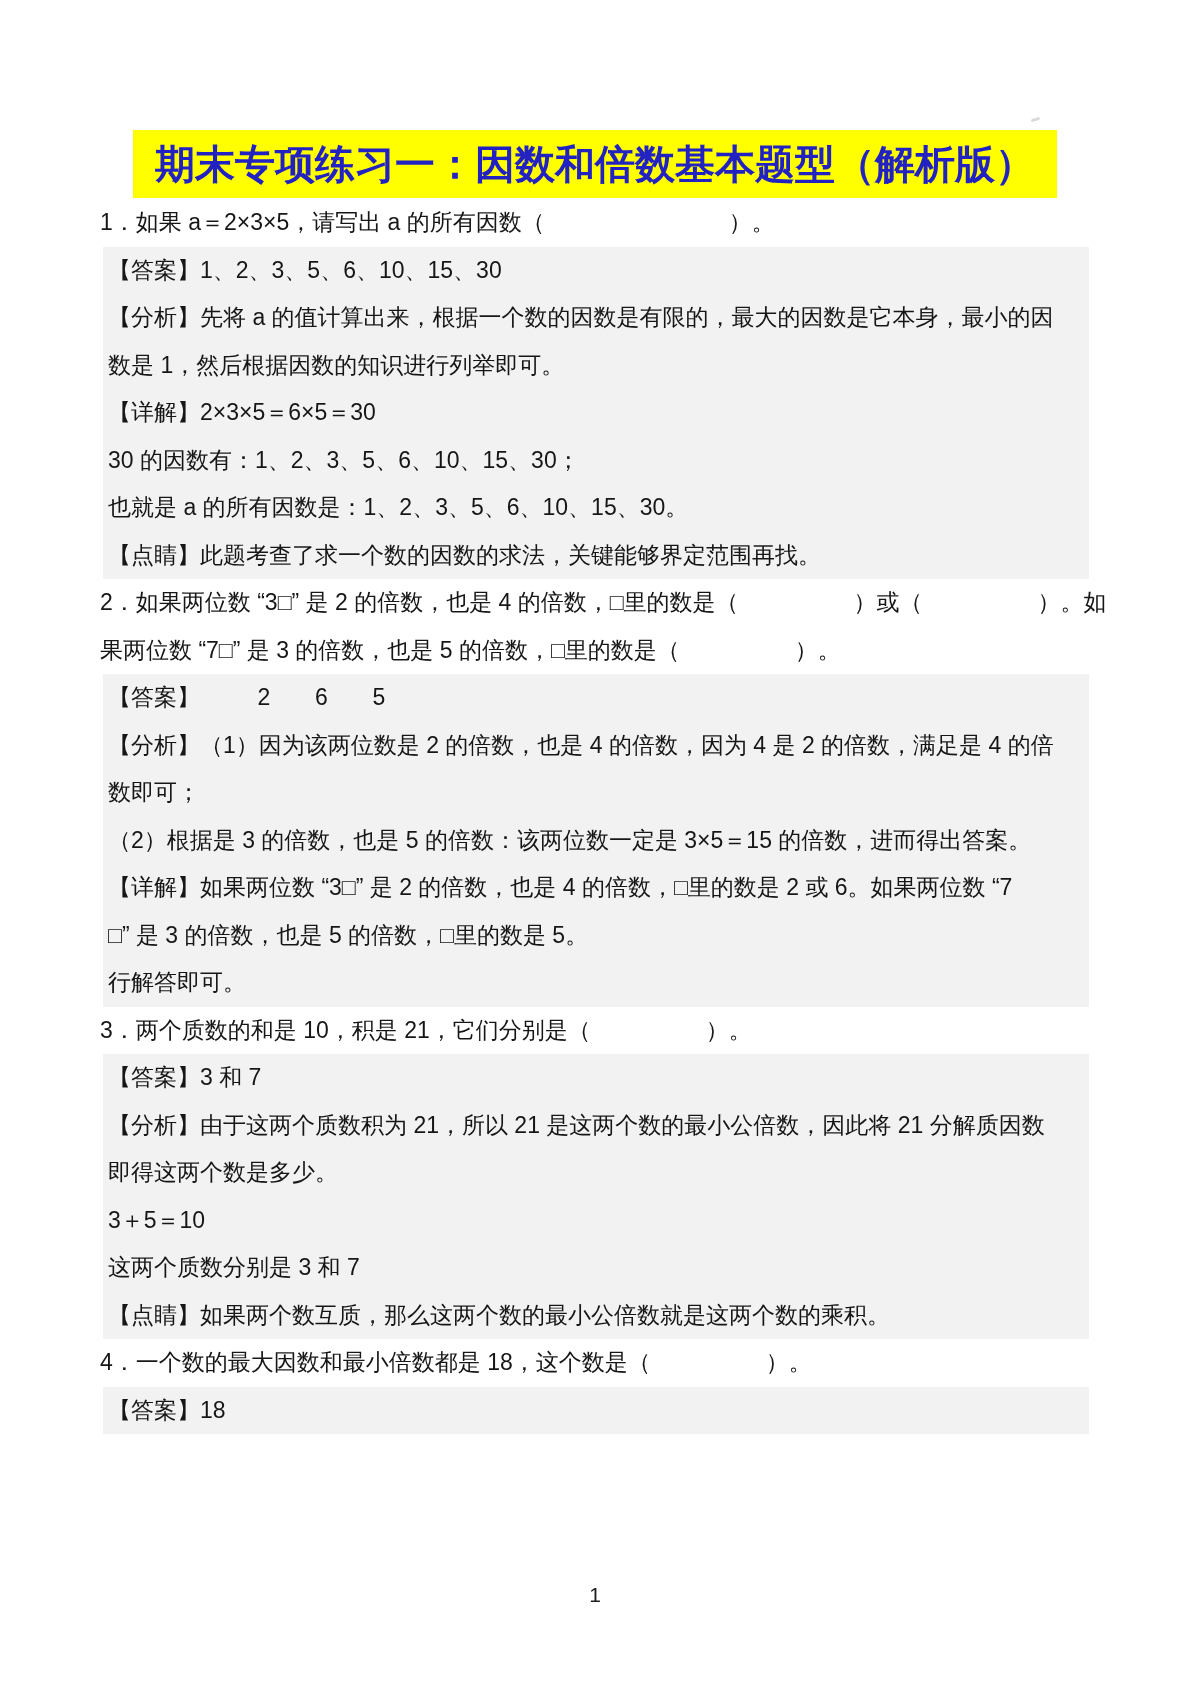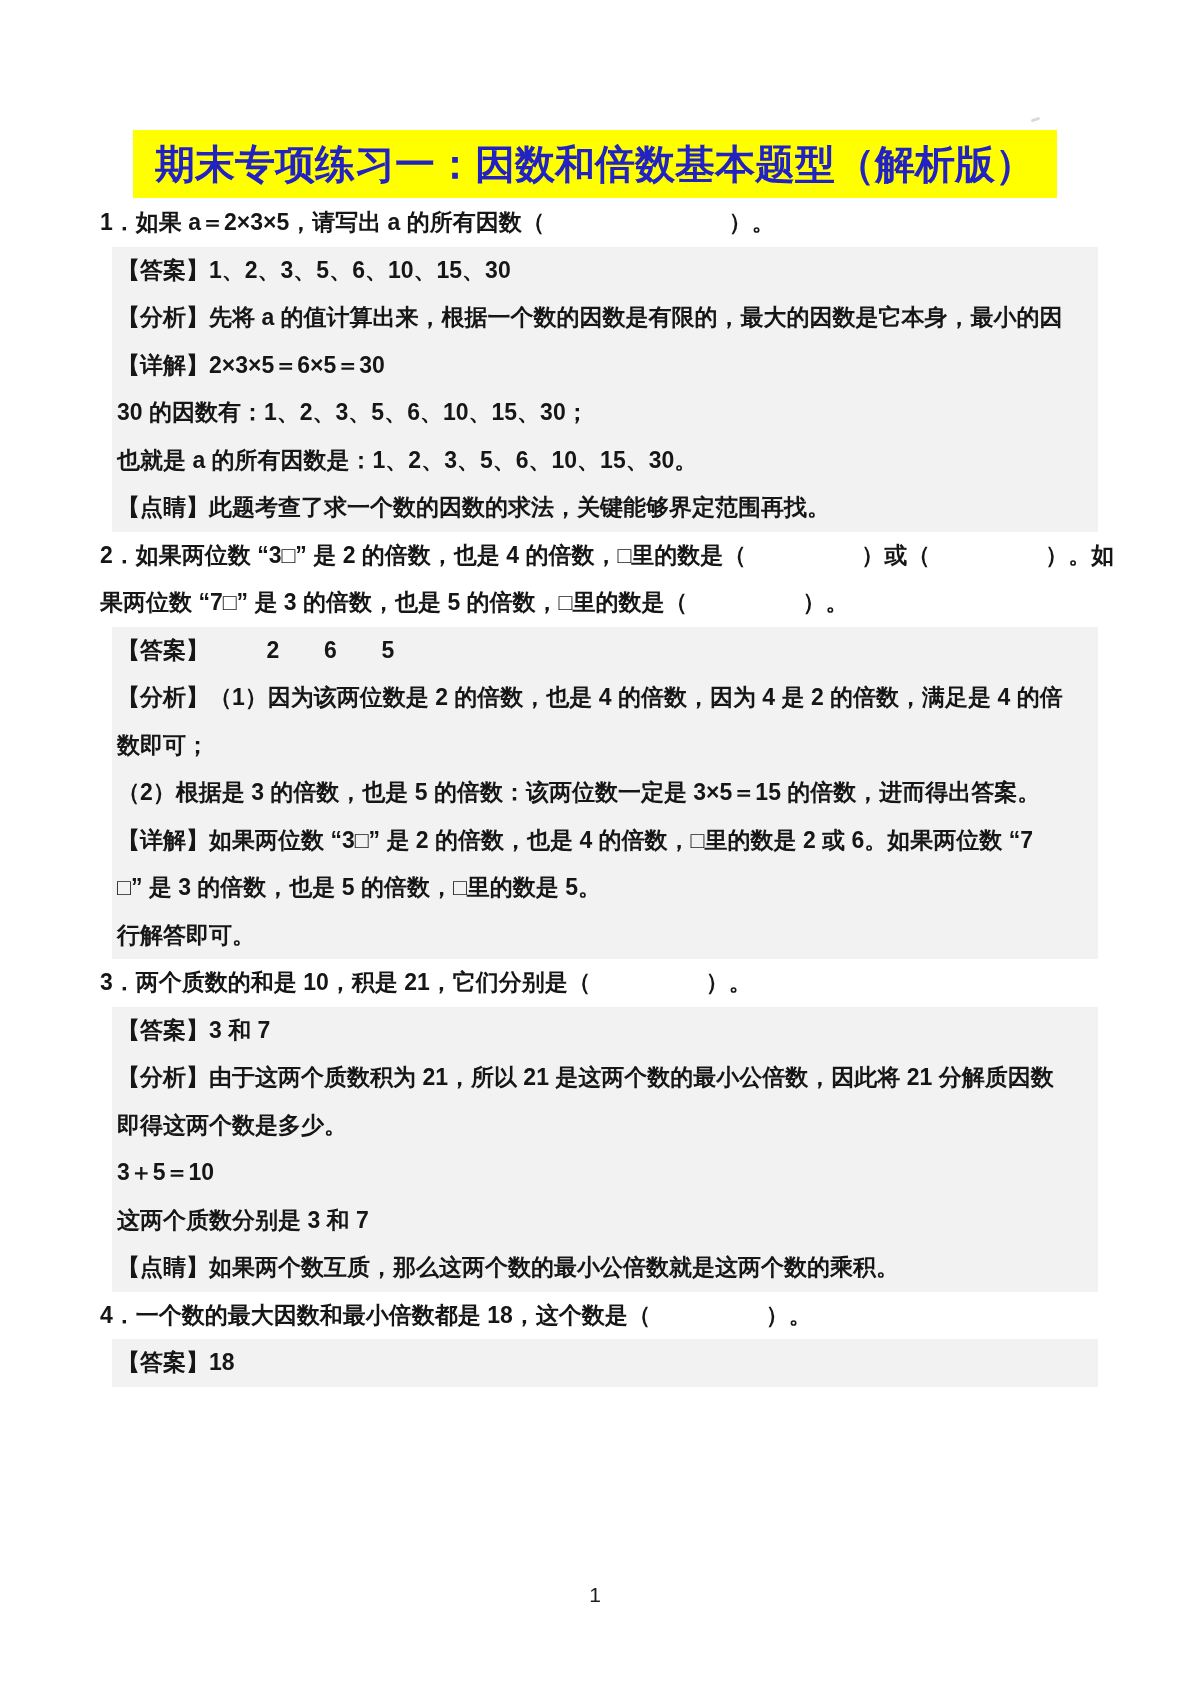--- a/index.html
+++ b/index.html
@@ -17,24 +17,24 @@
   }
   .stray{
     position:absolute;top:118px;left:1031px;width:9px;height:3px;
     background:#d9d9d9;transform:rotate(-18deg);border-radius:2px;
   }
   .content{position:absolute;top:199px;left:100px;width:990px;}
   .line{
     margin:0;height:47.5px;line-height:47.5px;font-size:23px;
     white-space:pre;overflow:visible;
   }
-  .section{box-sizing:border-box;font-weight:bold;}
+  .section{box-sizing:border-box;}
   .section.explanation{
     background:var(--gray,#f2f2f2);
-    margin-left:12px;padding-left:5px;width:calc(100% - 4px);
+    margin-left:3px;padding-left:5px;width:calc(100% - 4px);
   }
   .section.question{background:transparent;}
   .footer{
     position:absolute;top:1583px;left:0;width:100%;text-align:center;
     font-size:21px;color:#1d1d1d;
   }
 </style>
 </head>
 <body>
 
@@ -44,20 +44,21 @@
   </div>
   <span class="stray"></span>
 
   <div class="content" id="content">
       <div class="section question">
         <p class="line">1．如果 a＝2×3×5，请写出 a 的所有因数（　　　　　　　　）。</p>
       </div>
       <div class="section explanation">
         <p class="line">【答案】1、2、3、5、6、10、15、30</p>
         <p class="line">【分析】先将 a 的值计算出来，根据一个数的因数是有限的，最大的因数是它本身，最小的因</p>
+        <p class="line">数是 1，然后根据因数的知识进行列举即可。</p>
         <p class="line">【详解】2×3×5＝6×5＝30</p>
         <p class="line">30 的因数有：1、2、3、5、6、10、15、30；</p>
         <p class="line">也就是 a 的所有因数是：1、2、3、5、6、10、15、30。</p>
         <p class="line">【点睛】此题考查了求一个数的因数的求法，关键能够界定范围再找。</p>
       </div>
       <div class="section question">
         <p class="line">2．如果两位数 “3□” 是 2 的倍数，也是 4 的倍数，□里的数是（　　　　　）或（　　　　　）。如</p>
         <p class="line">果两位数 “7□” 是 3 的倍数，也是 5 的倍数，□里的数是（　　　　　）。</p>
       </div>
       <div class="section explanation">

